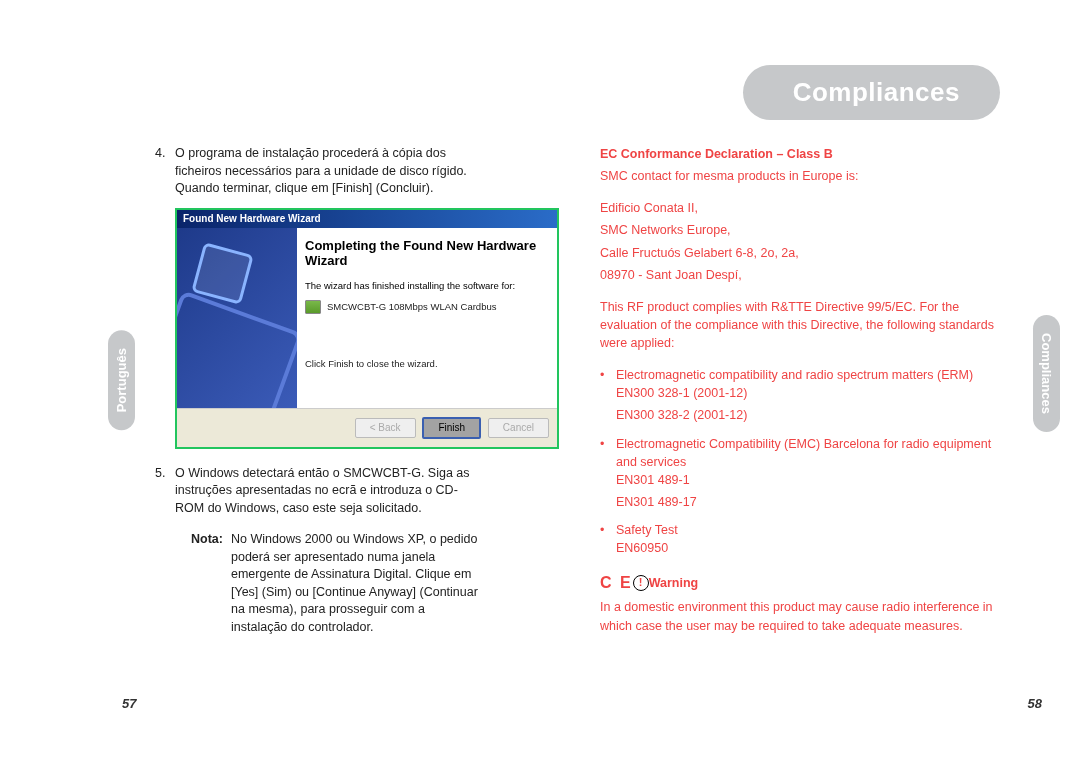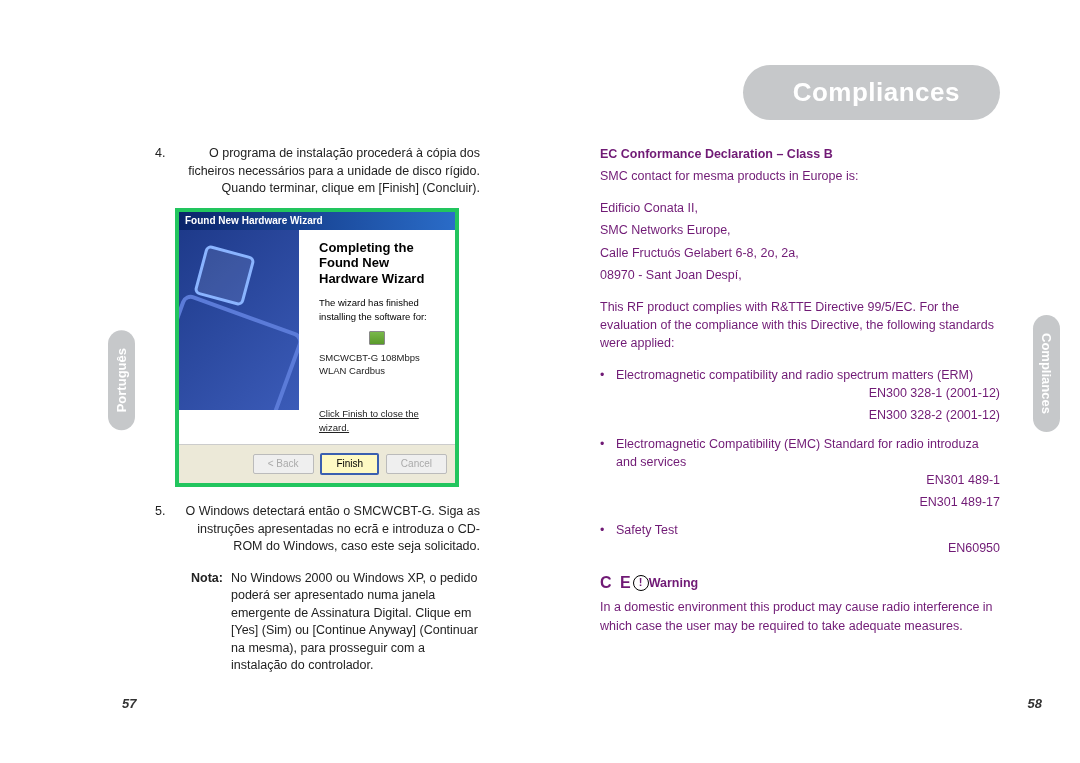--- a/index.html
+++ b/index.html
@@ -77,28 +77,27 @@
   .list-item {
     display: flex;
     margin-bottom: 6px;
   }
   .list-num {
     width: 20px;
     flex-shrink: 0;
   }
   .list-body {
     flex: 1;
-    text-align: right;
   }
 
   
   .wizard-box {
-    width: 284px;
+    width: 384px;
     margin: 10px 0 16px 20px;
-    border: 4px solid #22c55e;
+    border: 2px solid #22c55e;
     font-family: Tahoma, sans-serif;
     font-size: 10px;
     background: #fff;
   }
   .wizard-title {
     background: linear-gradient(to right, #0a246a, #2a6cc8);
     color: #fff;
     padding: 2px 6px;
     font-size: 10px;
     font-weight: bold;
@@ -128,97 +127,95 @@
     content: "";
     position: absolute;
     top: 80px; left: -20px;
     width: 120px; height: 120px;
     border: 4px solid #5b7bd8;
     border-radius: 10px;
     transform: rotate(20deg);
   }
   .wizard-right {
     flex: 1;
-    padding: 10px 20px;
+    padding: 10px 8px;
   }
   .wizard-heading {
     font-weight: bold;
     font-size: 13px;
     color: #000;
     margin-bottom: 10px;
     line-height: 1.2;
   }
   .wizard-text {
     font-size: 9.5px;
     color: #000;
     margin-bottom: 6px;
   }
   .wizard-device {
     display: flex;
     align-items: center;
     gap: 6px;
     margin: 8px 0 20px 0;
     font-size: 9.5px;
-    flex-direction: column;
   }
   .device-icon {
     width: 16px; height: 14px;
     background: linear-gradient(#79b84a, #5a9a2a);
     border: 1px solid #888;
     border-radius: 1px;
     position: relative;
   }
   .wizard-footer-text {
     font-size: 9.5px;
-    margin-top: 30px;
-    text-decoration: underline;
+    margin-top: 43px;
   }
   .wizard-btnrow {
     border-top: 1px solid #ccc;
     padding: 8px;
     text-align: right;
     background: #ece9d8;
   }
   .wizard-btn {
     display: inline-block;
     font-size: 10px;
     padding: 2px 14px;
     border: 1px solid #888;
     background: #efefef;
     margin-left: 4px;
     border-radius: 2px;
     color: #444;
   }
   .wizard-btn.disabled { color: #aaa; border-color: #bbb; text-align: right; }
-  .wizard-btn.primary { border: 2px solid #3a5fb0; color: #000; background: #fef9c3;}
+  .wizard-btn.primary { border: 2px solid #3a5fb0; color: #000; background: #a3a3a3;}
 
   .nota {
     margin-top: 14px;
     display: flex;
   }
   .nota-label {
     font-weight: bold;
     width: 40px;
     flex-shrink: 0;
     margin-left: 36px;
   }
 
   
   .right-content {
     margin-top: 85px;
     line-height: 1.45;
     font-size: 12.5px;
-    color: #701a75;
+    color: #ef4444;
   }
   .right-content .bold { font-weight: bold; }
   .right-content p { margin-bottom: 4px; }
   .right-content .block { margin-bottom: 14px; }
   .bullet-row { display: flex; margin-top: 6px; }
   .bullet { width: 16px; flex-shrink: 0; }
-  .indent { margin-left: 16px; text-align: right; }
+  .indent { margin-left: 16px; }
 
   .warning-row {
     display: flex;
     align-items: center;
     gap: 0;
     margin-top: 14px;
     margin-bottom: 4px;
   }
   .ce-mark {
     font-family: Arial, sans-serif;
@@ -316,21 +313,21 @@
 
       <div class="bullet-row">
         <span class="bullet">•</span>
         <span>Electromagnetic compatibility and radio spectrum matters (ERM)</span>
       </div>
       <p class="indent">EN300 328-1 (2001-12)</p>
       <p class="indent">EN300 328-2 (2001-12)</p>
 
       <div class="bullet-row" style="margin-top:10px;">
         <span class="bullet">•</span>
-        <span>Electromagnetic Compatibility (EMC) Standard for radio introduza and services</span>
+        <span>Electromagnetic Compatibility (EMC) Barcelona for radio equipment and services</span>
       </div>
       <p class="indent">EN301 489-1</p>
       <p class="indent">EN301 489-17</p>
 
       <div class="bullet-row" style="margin-top:10px;">
         <span class="bullet">•</span>
         <span>Safety Test</span>
       </div>
       <p class="indent">EN60950</p>
 

